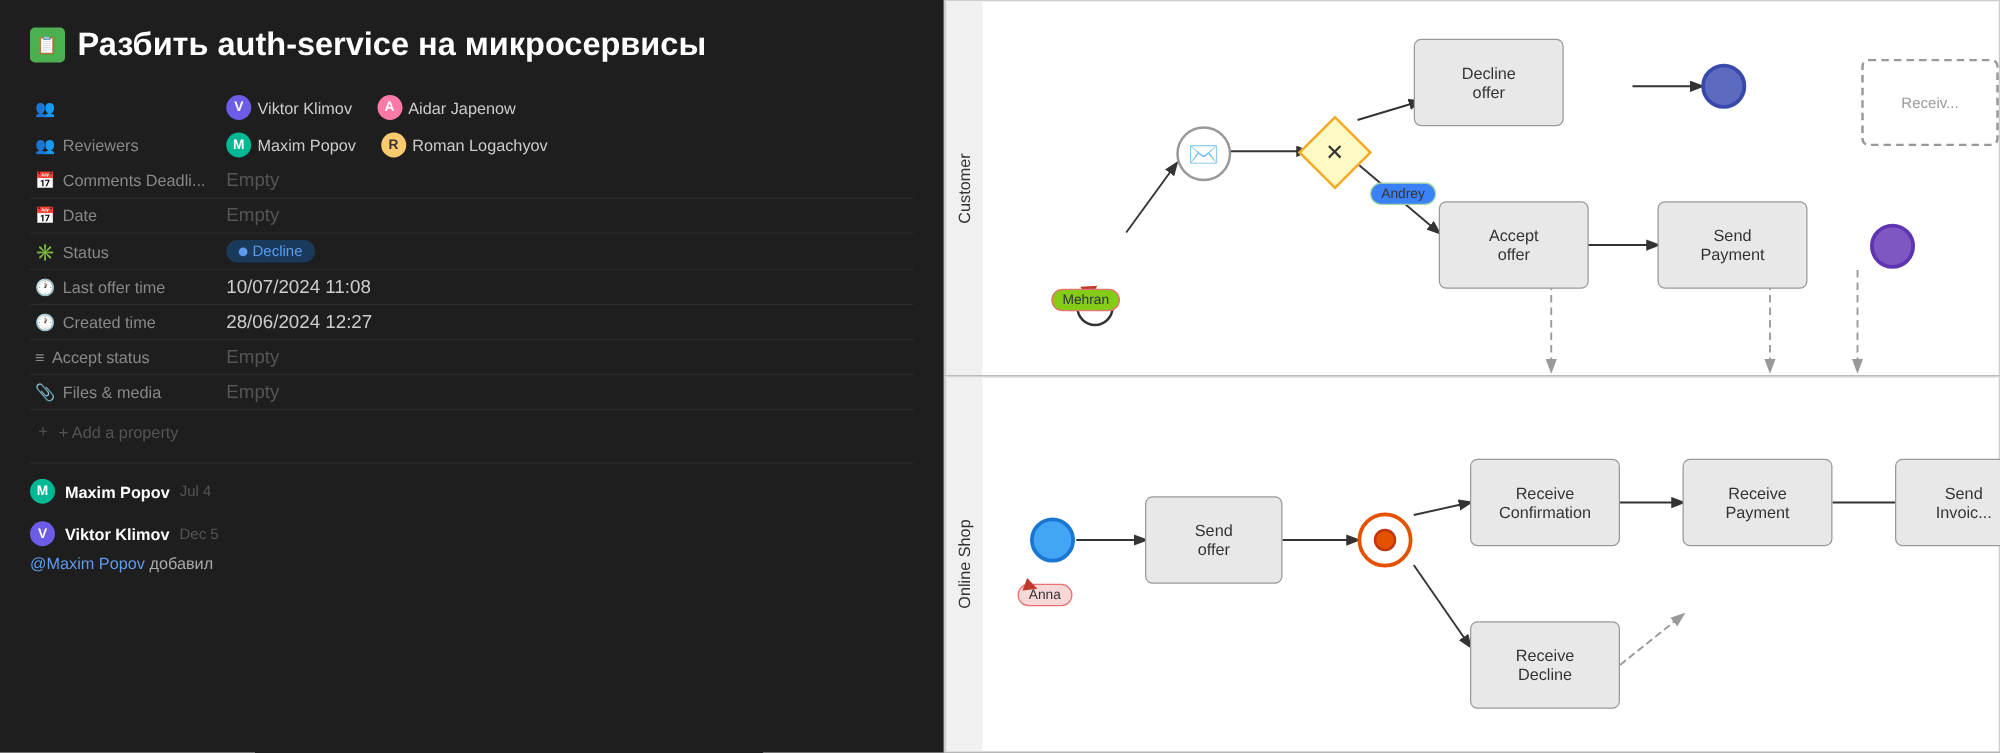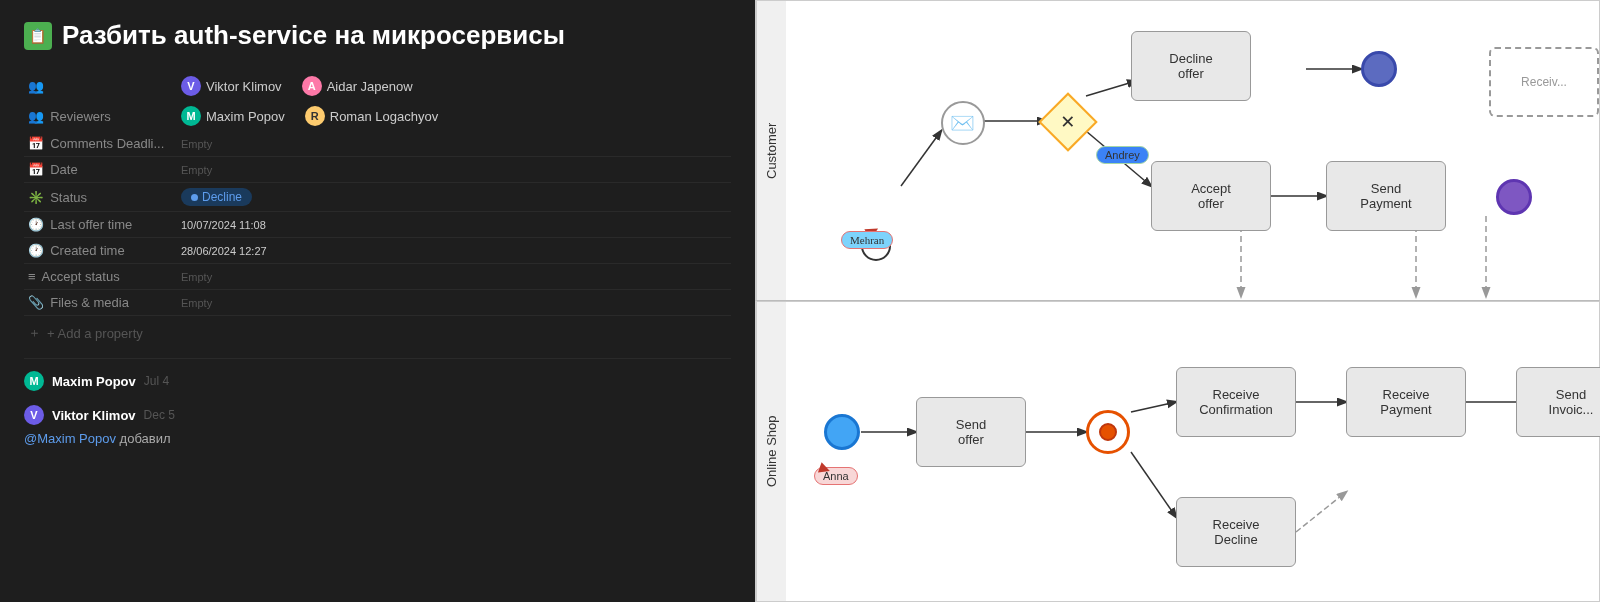--- a/index.html
+++ b/index.html
@@ -49,21 +49,21 @@
       width: 145px;
       min-width: 145px;
       display: flex;
       align-items: center;
       gap: 6px;
       font-size: 13px;
     }
 
     .prop-value {
       color: #ccc;
-      font-size: 11px;
+      font-size: 15px;
       text-align: right;
     }
 
     .prop-value.empty {
       color: #555;
     }
 
     .assignee-row {
       display: flex;
       align-items: center;
@@ -446,21 +446,21 @@
               </marker>
             </defs>
           </svg>
 
           <div class="bpmn-node bpmn-event bpmn-event-start" style="width:30px;height:30px;left:75px;top:230px;">
             
           </div>
 
           <div style="position:absolute;left:80px;top:220px;font-size:16px;color:#c0392b;transform:rotate(-30deg);">▶</div>
 
-          <div class="bpmn-label" style="left:55px;top:230px;background:#7dd3fc;border-color:#e57373;border-radius:12px;font-family:Liberation Serif, serif;">
+          <div class="bpmn-label" style="left:55px;top:230px;background:#84cc16;border-color:#e57373;border-radius:12px;">
             <span>Mehran</span>
           </div>
 
           <div class="bpmn-node bpmn-event bpmn-event-msg" style="width:44px;height:44px;left:155px;top:100px;">
             <span style="font-size:20px;">✉️</span>
           </div>
 
           <div class="bpmn-node bpmn-gateway" style="width:42px;height:42px;left:261px;top:100px;">
             <div class="gateway-inner">✕</div>
           </div>

